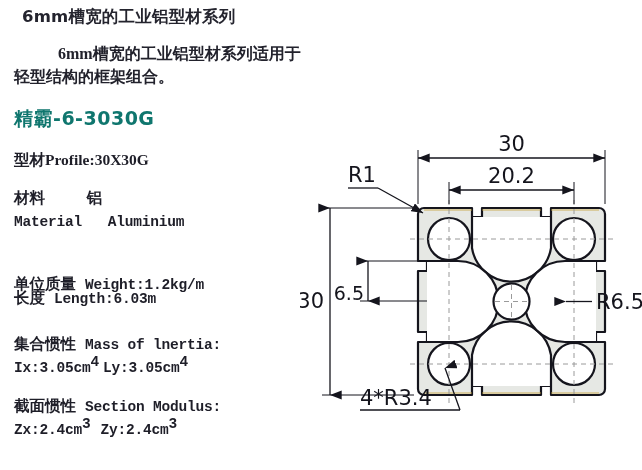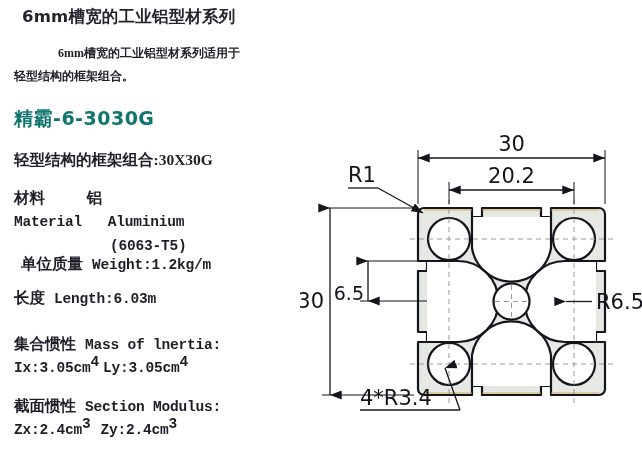--- a/index.html
+++ b/index.html
@@ -37,21 +37,21 @@
     color: #24242e;
     white-space: nowrap;
   }
 
   .intro {
     position: absolute;
     left: 14px;
     top: 42px;
     width: 316px;
     font-family: "Liberation Serif", serif;
-    font-size: 12px;
+    font-size: 16px;
     font-weight: bold;
     line-height: 23px;
     color: #22222c;
   }
   .intro .indent { padding-left: 44px; }
 
   .model-no {
     position: absolute;
     left: 14px;
     top: 106px;
@@ -116,40 +116,37 @@
     <div class="doc-title">6mm槽宽的工业铝型材系列</div>
 
     <div class="intro">
       <div class="indent">6mm槽宽的工业铝型材系列适用于</div>
       <div>轻型结构的框架组合。</div>
     </div>
 
     <div class="model-no">精霸-6-3030G</div>
 
     <div class="spec-line" style="top:150px;">
-      <span>轻型结构的框架组合:30X30G</span>
+      <span>型材Profile:30X30G</span>
     </div>
 
     <div class="spec-line" style="top:212px;">
       <span class="mono">Material</span>
       <span class="mono" style="display:inline-block;width:18px;"></span>
       <span class="mono">Aluminium</span>
     </div>
 
     <div class="spec-line" style="top:188px;">
       <span>材料</span>
       <span class="gap-wide"></span>
       <span>铝</span>
     </div>
 
-    <div class="spec-line" style="top:236px; left:110px;">
-      <span class="mono">(6063-T5)</span>
-    </div>
-
-    <div class="spec-line" style="top:254px;margin-left:7px;">
+
+    <div class="spec-line" style="top:274px;">
       <span>单位质量</span>
       <span class="mono" style="margin-left:5px;">Weight:1.2kg/m</span>
     </div>
 
     <div class="spec-line" style="top:288px;">
       <span>长度</span>
       <span class="mono" style="margin-left:5px;">Length:6.03m</span>
     </div>
 
     <div class="spec-line" style="top:334px;">

